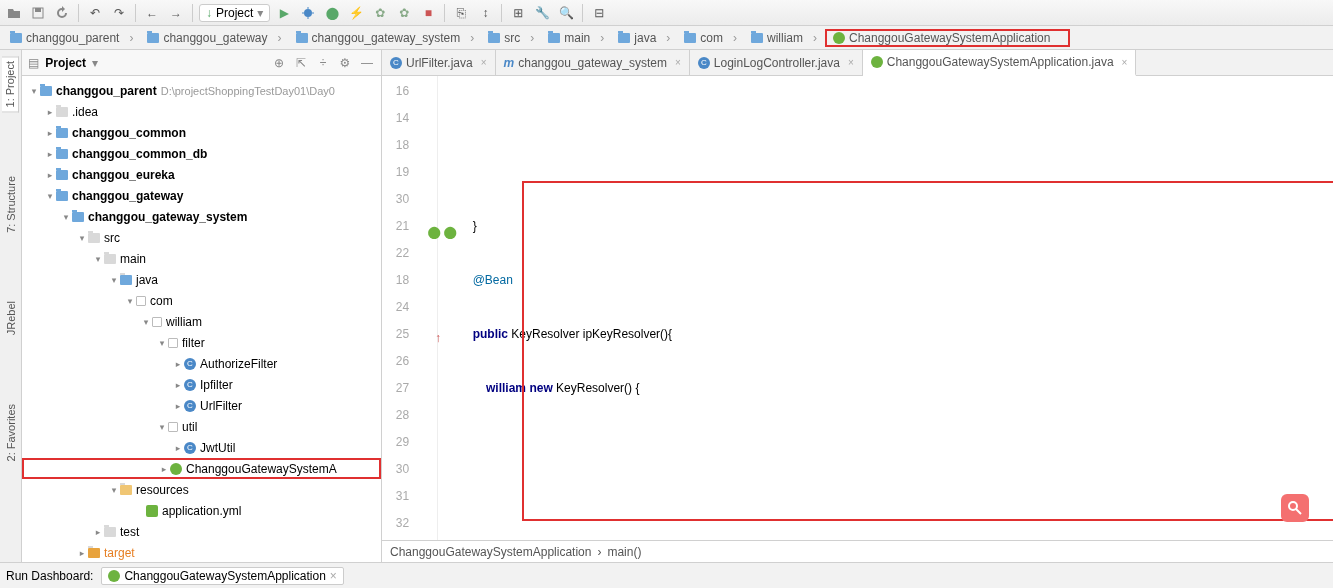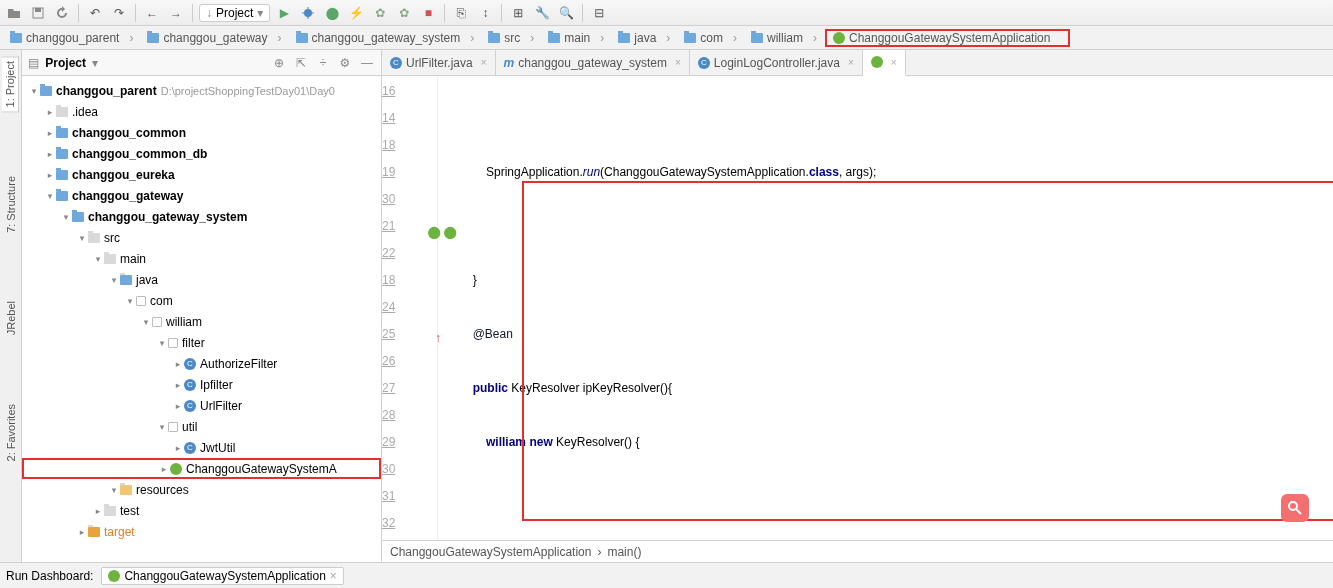--- a/index.html
+++ b/index.html
@@ -47,26 +47,26 @@
 .highlight-box { border:2px solid #e03030; }
 .excluded { color:#e67e22; }
 
 .editor-area { flex:1; display:flex; flex-direction:column; overflow:hidden; }
 .editor-tabs { height:26px; background:#f2f2f2; border-bottom:1px solid #d0d0d0; display:flex; align-items:stretch; }
 .etab { display:flex; align-items:center; padding:0 8px; border-right:1px solid #d0d0d0; color:#555; gap:4px; cursor:pointer; font-size:11px; }
 .etab.active { background:#fff; border-bottom:2px solid #fff; margin-bottom:-1px; }
 .etab .close { color:#aaa; margin-left:4px; font-size:10px; }
 
 .editor-body { flex:1; display:flex; overflow:hidden; position:relative; }
-.gutter { width:56px; background:#fff; border-right:1px solid #eee; text-align:left; padding:2px 14px 2px 0; color:#aaa; font-family:Consolas,monospace; font-size:12px; line-height:27px; position:relative;text-decoration:underline; }
+.gutter { width:56px; background:#fff; border-right:1px solid #eee; text-align:center; padding:2px 14px 2px 0; color:#aaa; font-family:Consolas,monospace; font-size:12px; line-height:27px; position:relative; }
 .code { flex:1; font-family:Consolas,"Courier New",monospace; font-size:13px; line-height:27px; padding:2px 8px; white-space:pre; overflow:auto; position:relative; }
 .kw { color:#000080; font-weight:bold; }
 .static { color:#000080; font-style:italic; }
 .comment { color:#808080; font-style:italic; }
-.annotation { color:#0f172a;margin-top:40px; }
+.annotation { color:#0369a1;margin-top:40px; }
 .code-highlight-box { position:absolute; border:2px solid #e03030; pointer-events:none; }
 
 .breadcrumb-bottom { height:22px; border-top:1px solid #d0d0d0; display:flex; align-items:center; padding:0 8px; gap:6px; color:#555; font-size:11px; }
 
 .bottom-bar { position:absolute; bottom:0; left:0; right:0; height:26px; background:#f2f2f2; border-top:1px solid #d0d0d0; display:flex; align-items:center; padding:0 6px; gap:8px; }
 .search-bubble { position:absolute; right:24px; bottom:66px; width:28px; height:28px; background:#f47070; border-radius:6px; display:flex; align-items:center; justify-content:center; color:#fff; }
 svg { display:block; }
 </style>
 </head>
 <body>
@@ -281,20 +281,25 @@
       <div class="tree-row highlight-box" style="padding-left:134px">
           <span class="tree-arrow">▸</span>
           <span class="spring-ico tree-ico"></span>
           <span class="tree-label">ChanggouGatewaySystemA</span>
         </div>
       <div class="tree-row" style="padding-left:86px">
           <span class="tree-arrow">▾</span>
           <span class="folder-ico tree-ico" style="background:#f0c674"></span>
           <span class="tree-label">resources</span>
         </div>
+      <div class="tree-row" style="padding-left:112px">
+          <span class="tree-arrow"></span>
+          <span class="tree-ico" style="background:#6db33f;border-radius:2px;width:12px;height:12px"></span>
+          <span class="tree-label">application.yml</span>
+        </div>
       <div class="tree-row" style="padding-left:70px">
           <span class="tree-arrow">▸</span>
           <span class="folder-ico tree-ico"></span>
           <span class="tree-label">test</span>
         </div>
       <div class="tree-row" style="padding-left:54px">
           <span class="tree-arrow">▸</span>
           <span class="folder-ico tree-ico" style="background:#e8a33d"></span>
           <span class="tree-label excluded">target</span>
         </div>
@@ -313,20 +318,21 @@
           <span>changgou_gateway_system</span>
           <span class="close">×</span>
         </div>
       <div class="etab">
           <span class="class-ico" style="width:12px;height:12px">C</span>
           <span>LoginLogController.java</span>
           <span class="close">×</span>
         </div>
       <div class="etab active">
           <span class="spring-ico"></span>
+          <span>ChanggouGatewaySystemApplication.java</span>
           <span class="close">×</span>
         </div>
     </div>
 
     <div class="editor-body">
       <div class="gutter">
         <div>16</div>
         <div>14</div>
         <div>18</div>
         <div>19</div>
@@ -339,21 +345,20 @@
         <div>26</div>
         <div>27</div>
         <div>28</div>
         <div>29</div>
         <div>30</div>
         <div>31</div>
         <div>32</div>
       </div>
       <div class="code">
 <div>            </div>
-<div>            <span>SpringApplication.</span><span class="static">run</span><span>(ChanggouGatewaySystemApplication.</span><span class="kw">class</span><span>, args);</span></div>
 <div>            </div>
 <div>        }</div>
 <div>        <span class="annotation">@Bean</span></div>
 <div>        <span class="kw">public</span><span> KeyResolver ipKeyResolver(){</span></div>
 <div>            <span class="kw">william</span> <span class="kw">new</span><span> KeyResolver() {</span></div>
 <div>                </div>
 
 
 
 

